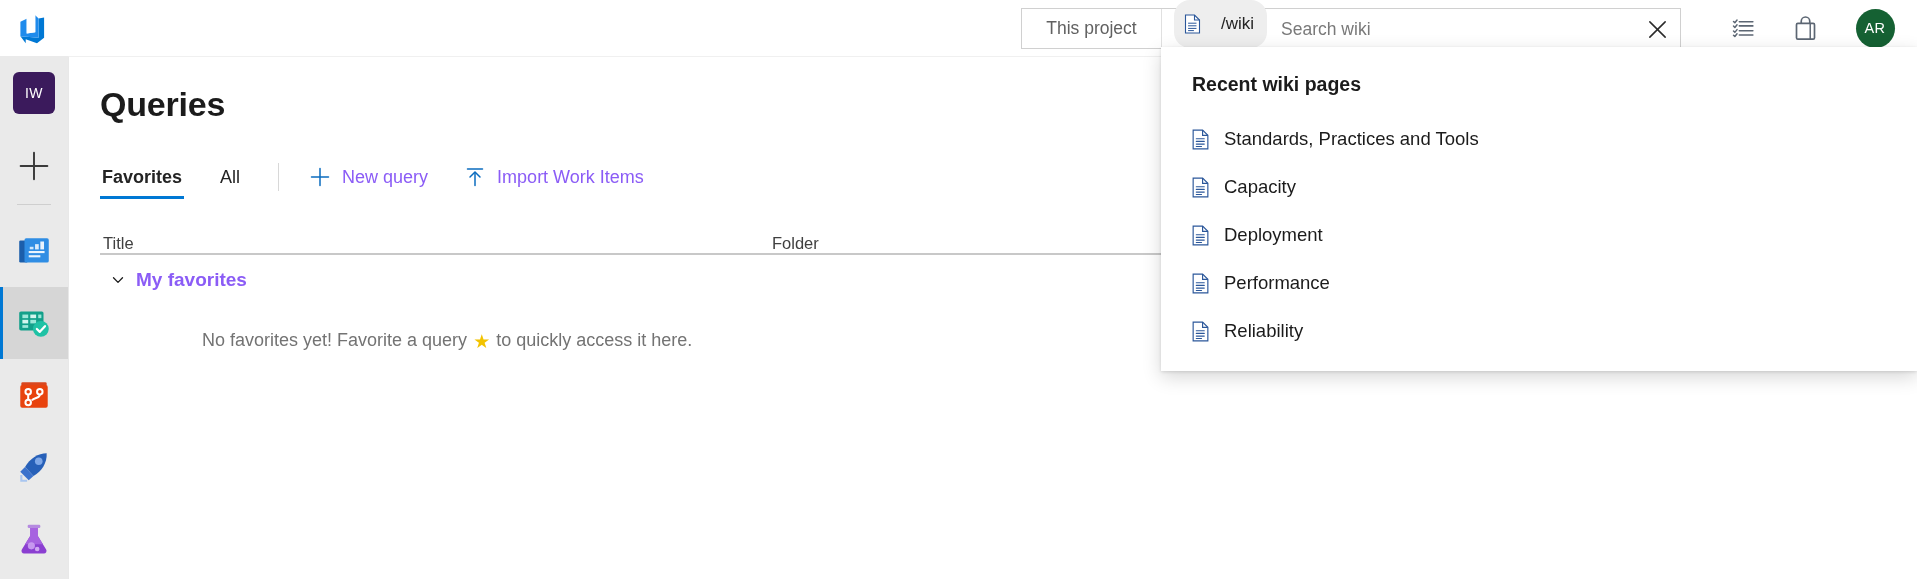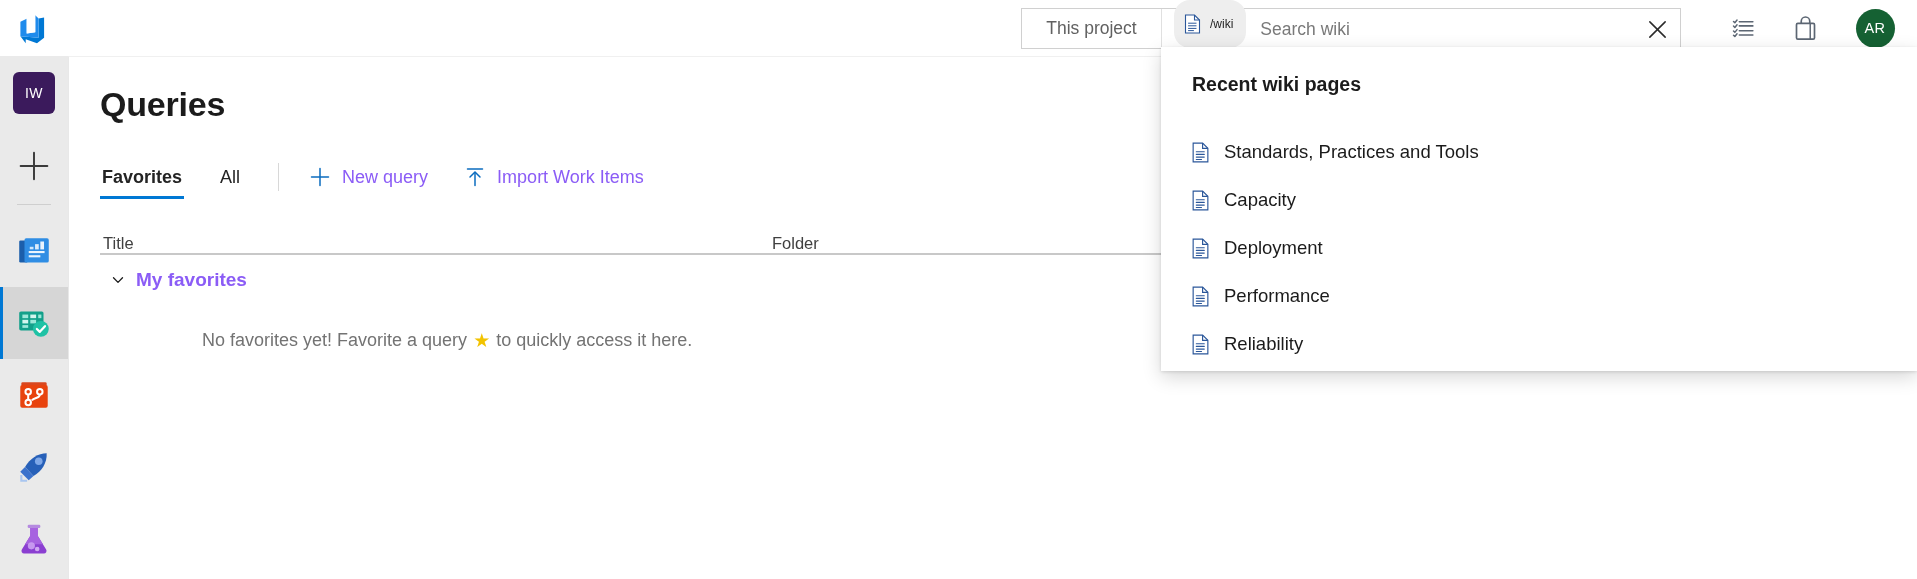--- a/index.html
+++ b/index.html
@@ -41,26 +41,26 @@
     height: 39px; min-width: 140px;
     display: flex; align-items: center; justify-content: center;
     padding: 0 16px;
     font-size: 17.5px; color: #616161;
     border-right: 1px solid #e0e0e0;
     cursor: pointer;
     white-space: nowrap;
     background: #ffffff;
   }
   #wiki-chip {
-    display: flex; align-items: center; gap: 9px;
+    display: flex; align-items: center; gap: 20px;
     margin-left: 12px;
     height: 48px; padding: 0 13px 0 10px;
     background: #eeeeee;
     border-radius: 16px;
-    font-size: 12px; color: #242424;
+    font-size: 17px; color: #242424;
     cursor: pointer; white-space: nowrap;
   }
   #wiki-chip .doc-ico { width: 17px; height: 20px; flex:0 0 17px; }
   #search-input {
     flex: 1 1 auto;
     border: none; outline: none; background: transparent;
     font-family: inherit; font-size: 17.5px; color: #000000;
     padding: 0 10px 0 14px; height: 38px;
   }
   #search-input::placeholder { color: #797979; opacity: 1; }
@@ -179,21 +179,21 @@
 
   #group-row {
     position: absolute; left: 42px; top: 212px;
     display: flex; align-items: center; gap: 11px;
     font-size: 19px; color: #8b5cf6; font-weight: 600;
     cursor: pointer;
   }
   #empty-msg {
     position: absolute; left: 133px; top: 273px;
     font-size: 18px; color: #737373;
-    display: flex; align-items: center; gap: 0;
+    display: flex; align-items: flex-end; gap: 0;
     white-space: nowrap;
   }
   #empty-msg .star { color: #f2c300; font-size: 19px; padding: 0 6px; line-height: 1; }
 
   
   #wiki-dropdown {
     position: absolute; left: 1161px; top: 47px;
     width: 756px; height: 324px;
     background: #ffffff;
     box-shadow: 0 6px 18px rgba(0,0,0,.16), 0 1px 3px rgba(0,0,0,.12);
@@ -201,21 +201,21 @@
     padding: 0;
   }
   #dropdown-heading {
     position: absolute; left: 31px; top: 26px;
     font-size: 19.5px; font-weight: 600; color: #1b1b1b;
   }
   #dropdown-list {
     position: absolute; left: 0; top: 68px; width: 756px;
   }
   .wiki-item {
-    height: 48px; display: flex; align-items: flex-end;
+    height: 48px; display: flex; align-items: center;
     padding-left: 31px; gap: 15px;
     font-size: 18.5px; color: #1b1b1b;
     cursor: pointer;
   }
   .wiki-item .doc-ico { width: 17px; height: 21px; flex: 0 0 17px; }
 </style>
 </head>
 <body>
 
 <div id="topbar">

